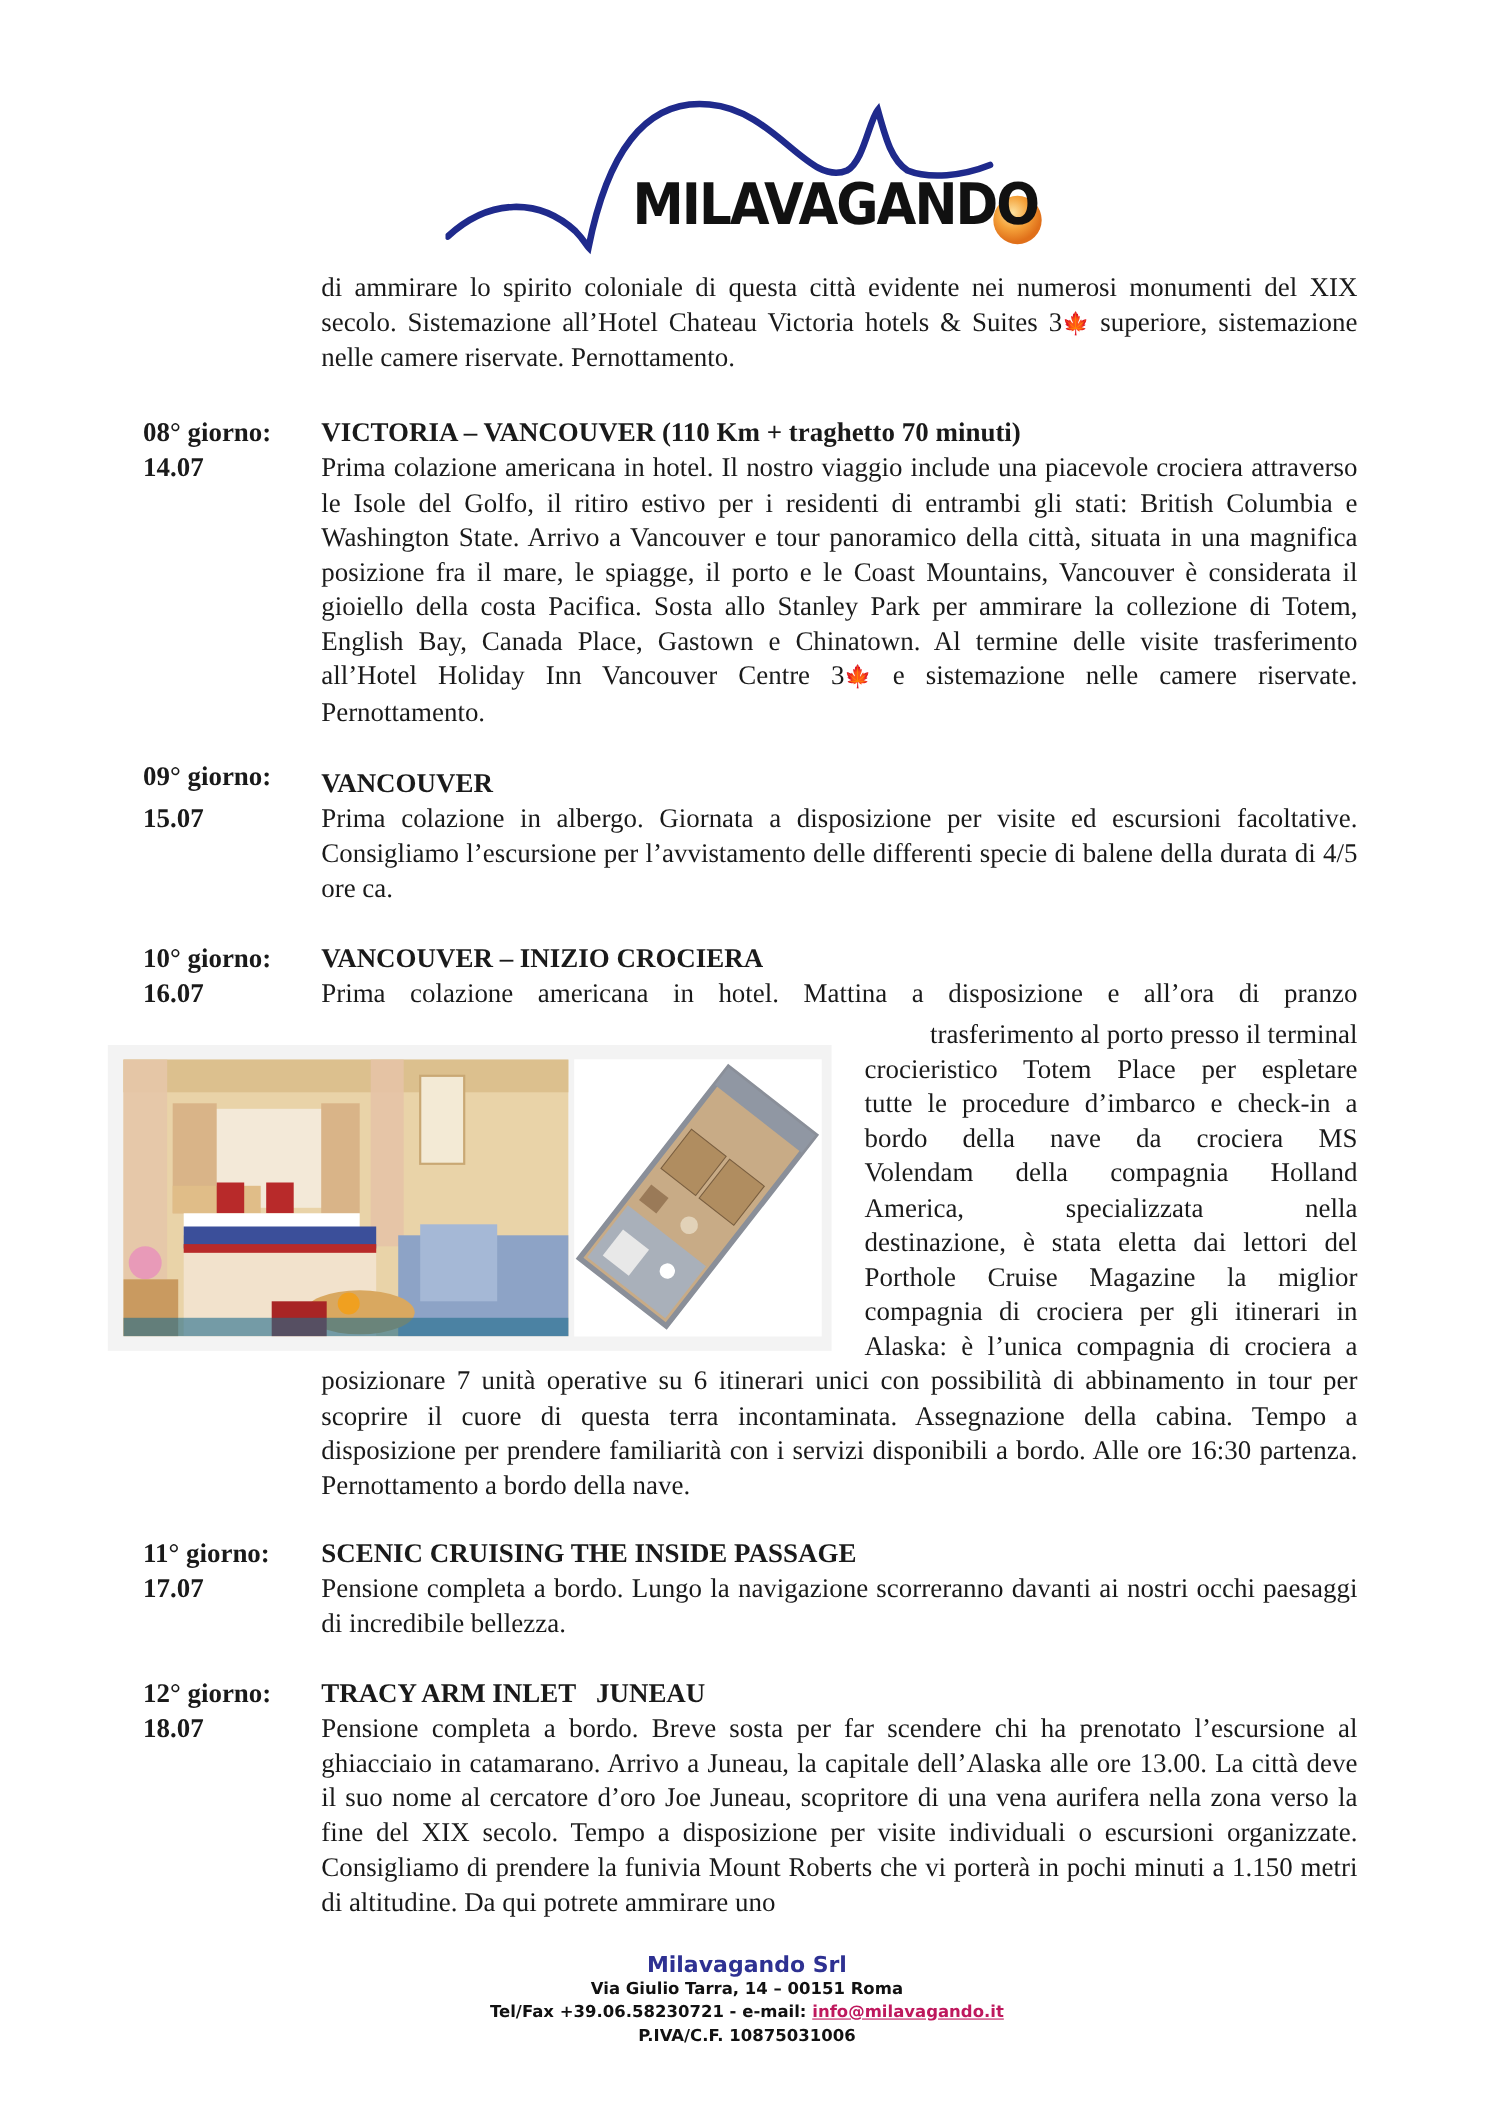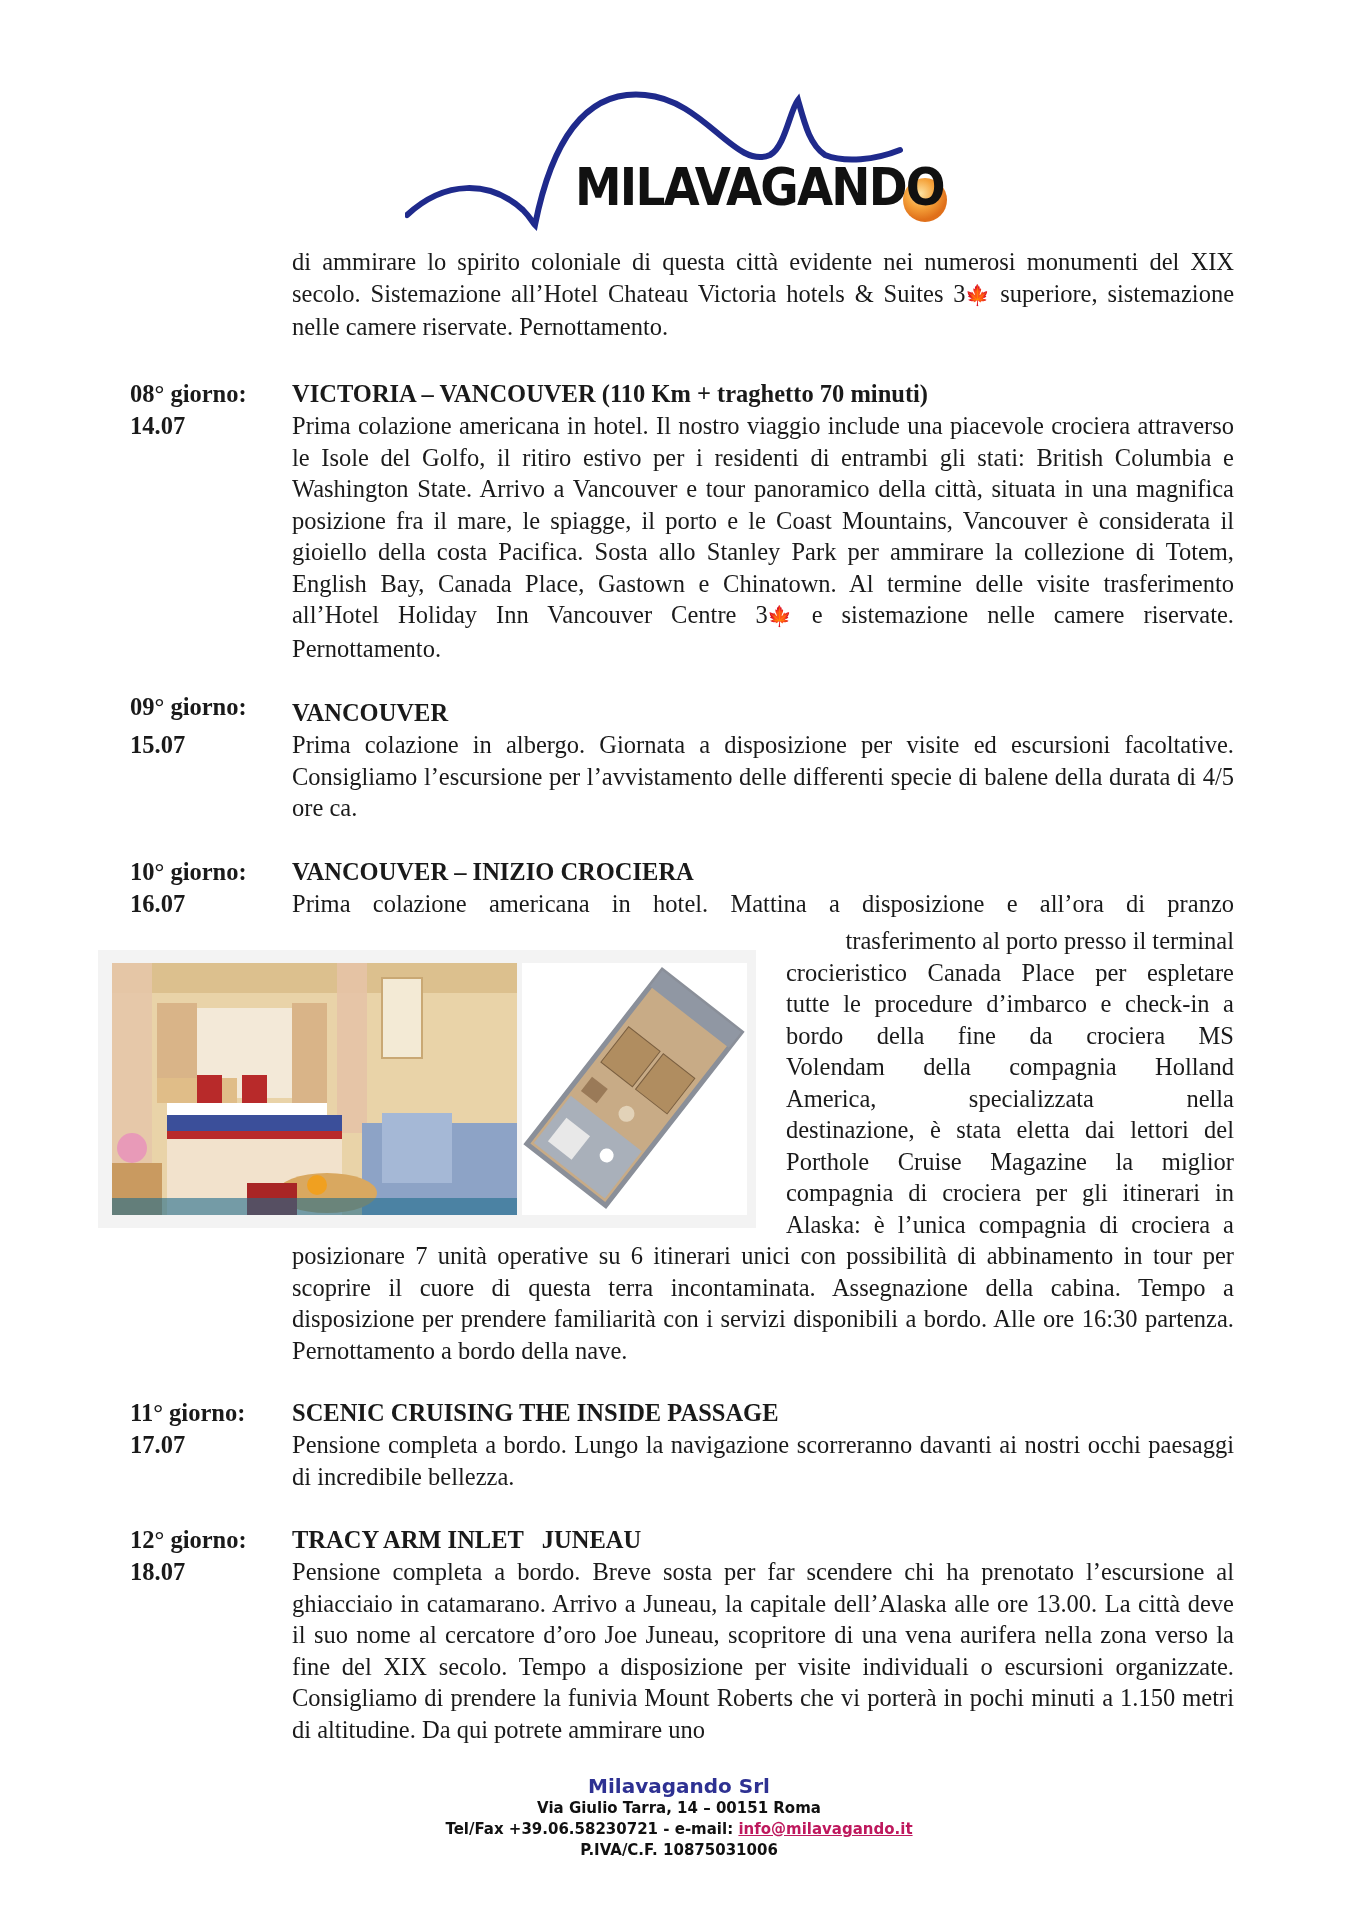--- a/index.html
+++ b/index.html
@@ -109,23 +109,23 @@
       <rect x="110" y="52" width="45" height="40" fill="#b08d60" stroke="#7a5f40"></rect>
       <rect x="75" y="10" width="18" height="20" fill="#9a7a58"></rect>
       <circle cx="85" cy="60" r="8" fill="#e2d2b8"></circle>
       <rect x="200" y="0" width="20" height="100" fill="#9097a3"></rect>
     </g>
   </svg>
 </div>
 
 <div class="wrap-text">
   <div class="jl" style="justify-content:flex-end;">trasferimento al porto presso il terminal</div>
-  <div class="jl" style="display:block; text-align:justify; text-align-last:justify;">crocieristico Canada Place per espletare</div>
+  <div class="jl" style="display:block; text-align:justify; text-align-last:justify;">crocieristico Totem Place per espletare</div>
   <div class="jl" style="display:block; text-align:justify; text-align-last:justify;">tutte le procedure d’imbarco e check-in a</div>
-  <div class="jl" style="display:block; text-align:justify; text-align-last:justify;">bordo della fine da crociera MS</div>
+  <div class="jl" style="display:block; text-align:justify; text-align-last:justify;">bordo della nave da crociera MS</div>
   <div class="jl" style="display:block; text-align:justify; text-align-last:justify;">Volendam della compagnia Holland</div>
   <div class="jl" style="display:block; text-align:justify; text-align-last:justify;">America, specializzata nella</div>
   <div class="jl" style="display:block; text-align:justify; text-align-last:justify;">destinazione, è stata eletta dai lettori del</div>
   <div class="jl" style="display:block; text-align:justify; text-align-last:justify;">Porthole Cruise Magazine la miglior</div>
   <div class="jl" style="display:block; text-align:justify; text-align-last:justify;">compagnia di crociera per gli itinerari in</div>
   <div class="jl" style="display:block; text-align:justify; text-align-last:justify;">Alaska: è l’unica compagnia di crociera a</div>
 </div>
 
 <div class="para" style="top:1240px;">
   <p>posizionare 7 unità operative su 6 itinerari unici con possibilità di abbinamento in tour per scoprire il cuore di questa terra incontaminata. Assegnazione della cabina. Tempo a disposizione per prendere familiarità con i servizi disponibili a bordo. Alle ore 16:30 partenza. Pernottamento a bordo della nave.</p>

